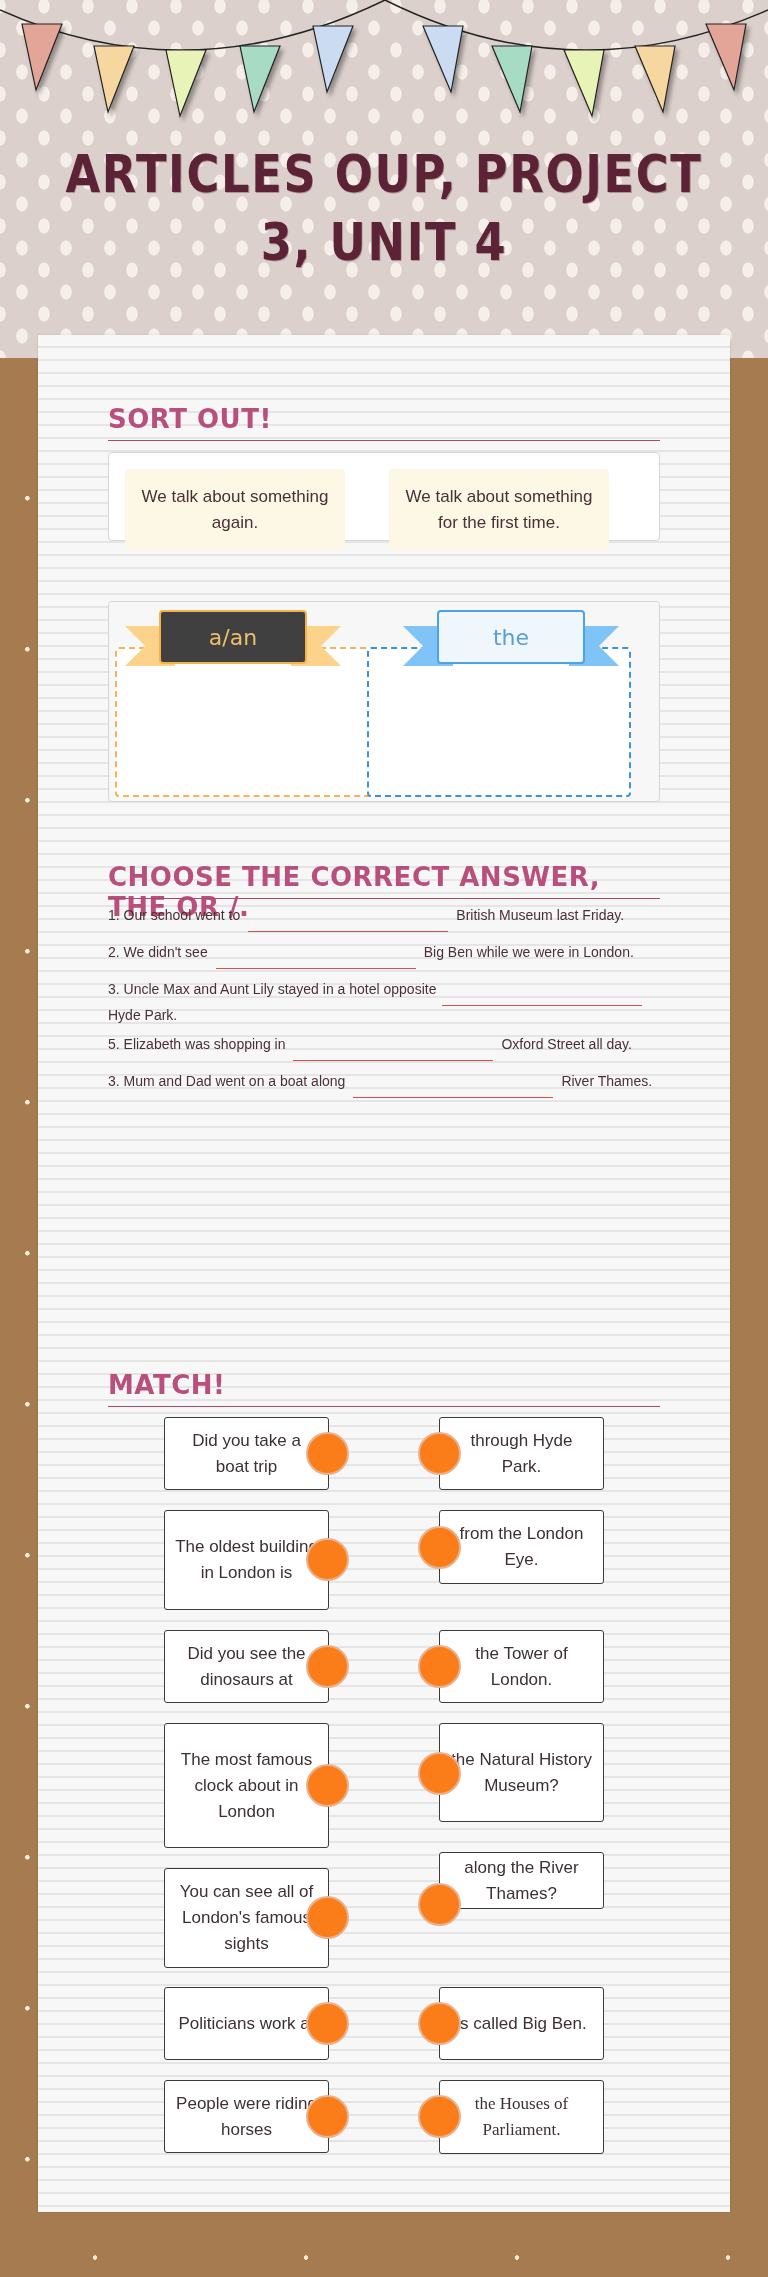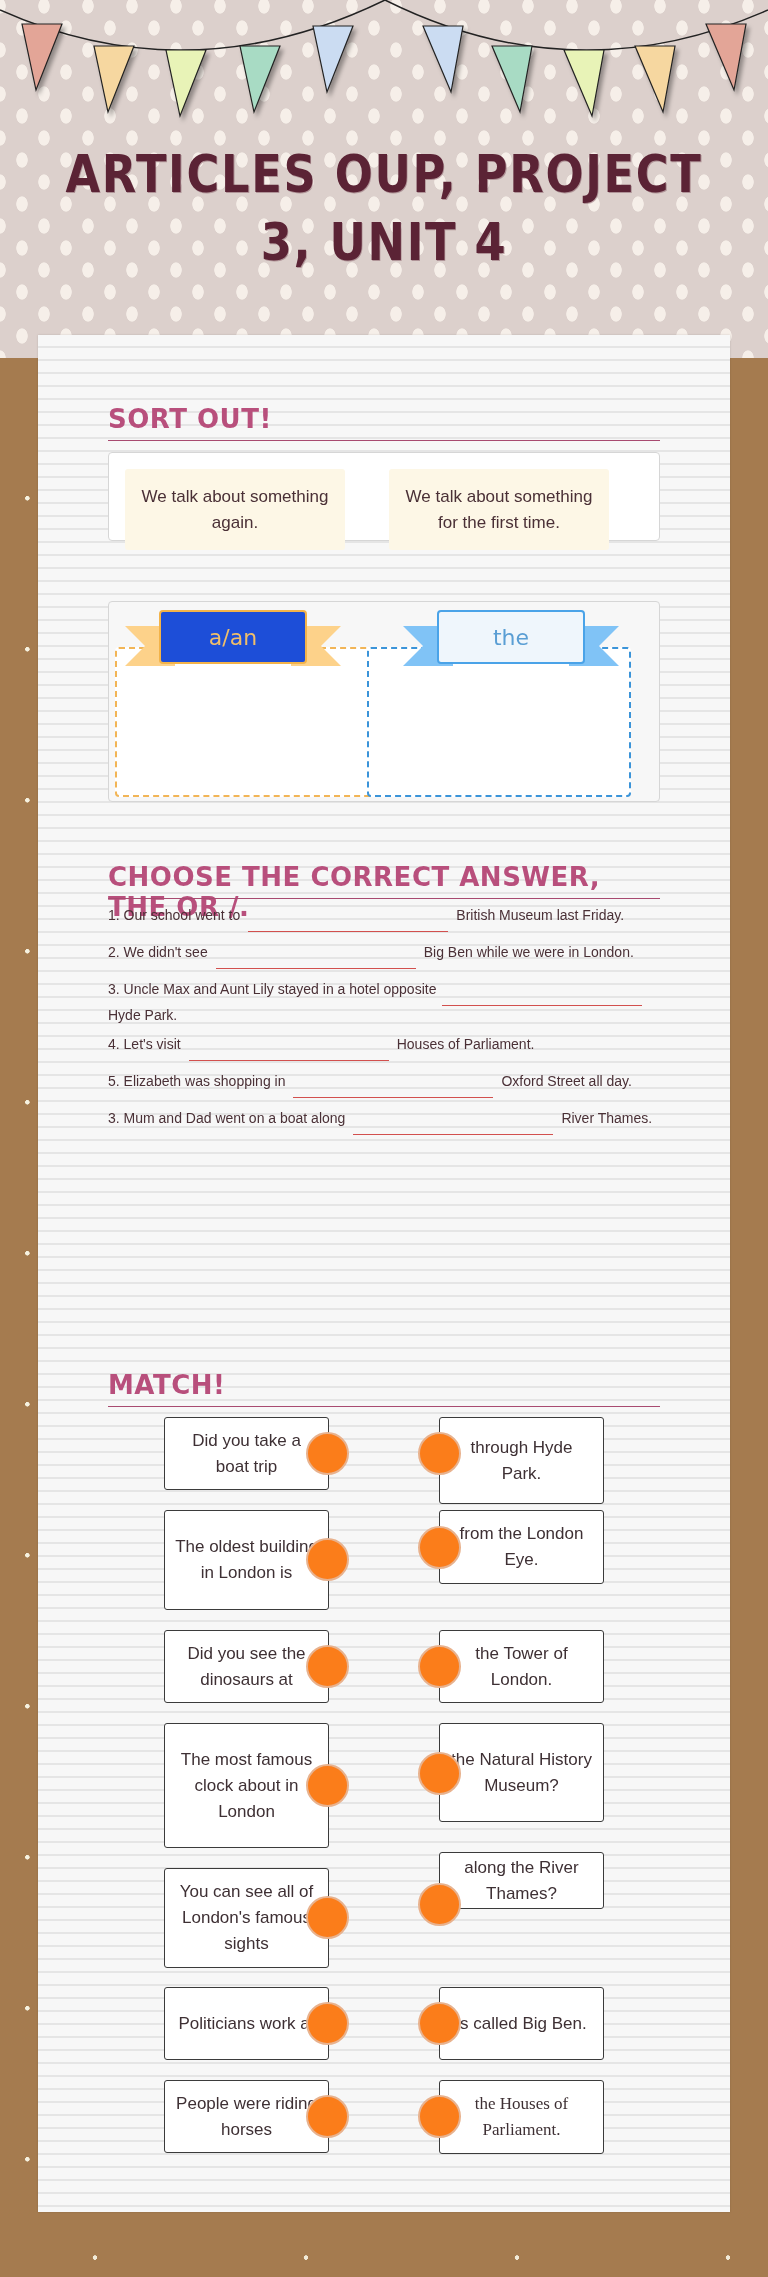--- a/index.html
+++ b/index.html
@@ -79,21 +79,21 @@
   .ribbon .tail { position: absolute; top: 16px; width: 50px; height: 40px; }
   .ribbon .tail.l { left: 0; clip-path: polygon(0 0, 100% 0, 100% 100%, 0 100%, 40% 50%); }
   .ribbon .tail.r { right: 0; clip-path: polygon(0 0, 100% 0, 60% 50%, 100% 100%, 0 100%); }
   .ribbon .banner {
     position: absolute; left: 34px; top: 0; width: 148px; height: 54px;
     border: 2px solid; border-radius: 4px;
     display: flex; align-items: center; justify-content: center;
     font-size: 22px; font-family: "DejaVu Sans", sans-serif;
   }
   .ribbon.orange .tail { background: #fdd28a; }
-  .ribbon.orange .banner { border-color: #f3b349; background: #1d4ed8; color: #efbe6a; }
+  .ribbon.orange .banner { border-color: #f3b349; background: #404040; color: #efbe6a; }
   .ribbon.blue .tail { background: #80c3f6; }
   .ribbon.blue .banner { border-color: #4aa3e8; background: #eff6fc; color: #5a9ed4; }
   
   .fill-list { position: absolute; left: 108px; top: 906px; width: 552px; z-index: 3; }
   .fill-item {
     color: #4a3036; font-size: 14px; line-height: 18px; margin-bottom: 11px;
   }
   .blank {
     display: inline-block; width: 200px; height: 22px; vertical-align: -12px;
     border-bottom: 1px solid #d2504e; margin: 0 8px;
@@ -173,38 +173,35 @@
   <div class="fill-item">
     <span>1. Our school went to</span><span class="blank"></span><span>British Museum last Friday.</span>
   </div>
   <div class="fill-item">
     <span>2. We didn't see</span><span class="blank"></span><span>Big Ben while we were in London.</span>
   </div>
   <div class="fill-item">
     <span>3. Uncle Max and Aunt Lily stayed in a hotel opposite</span><span class="blank" style="margin-left:6px;"></span><span>Hyde Park.</span>
   </div>
   <div class="fill-item">
-    <span>4. Let's visit</span><span class="blank"></span><span>Houses of Parliament.</span>
-  </div>
-  <div class="fill-item">
     <span>5. Elizabeth was shopping in</span><span class="blank"></span><span>Oxford Street all day.</span>
   </div>
   <div class="fill-item">
     <span>3. Mum and Dad went on a boat along</span><span class="blank"></span><span>River Thames.</span>
   </div>
 </div>
 
 <div class="section-header" style="top:1370px;">Match!</div>
 <div class="section-rule" style="top:1406px;"></div>
 
 <div class="match-area">
 
   <div class="m-box left" style="top:1417px;height:73px;">Did you take a boat trip</div>
   <div class="dot" style="left:306px;top:1432px;"></div>
-  <div class="m-box right" style="top:1417px;height:87px;">through Hyde Park.</div>
+  <div class="m-box right" style="top:1417px;height:73px;">through Hyde Park.</div>
   <div class="dot" style="left:418px;top:1432px;"></div>
 
   <div class="m-box left" style="top:1510px;height:100px;">The oldest building in London is</div>
   <div class="dot" style="left:306px;top:1538px;"></div>
   <div class="m-box right" style="top:1510px;height:74px;">from the London Eye.</div>
   <div class="dot" style="left:418px;top:1526px;"></div>
 
   <div class="m-box left" style="top:1630px;height:73px;">Did you see the dinosaurs at</div>
   <div class="dot" style="left:306px;top:1645px;"></div>
   <div class="m-box right" style="top:1630px;height:73px;">the Tower of London.</div>

